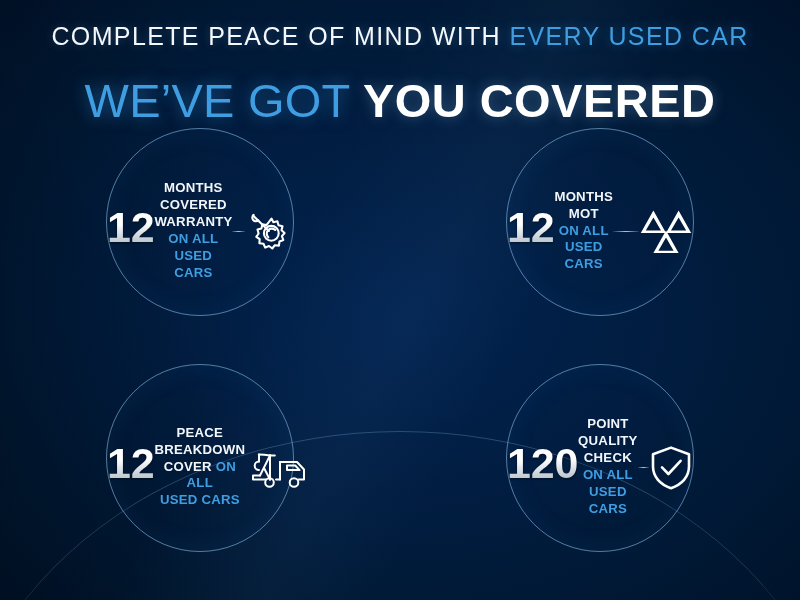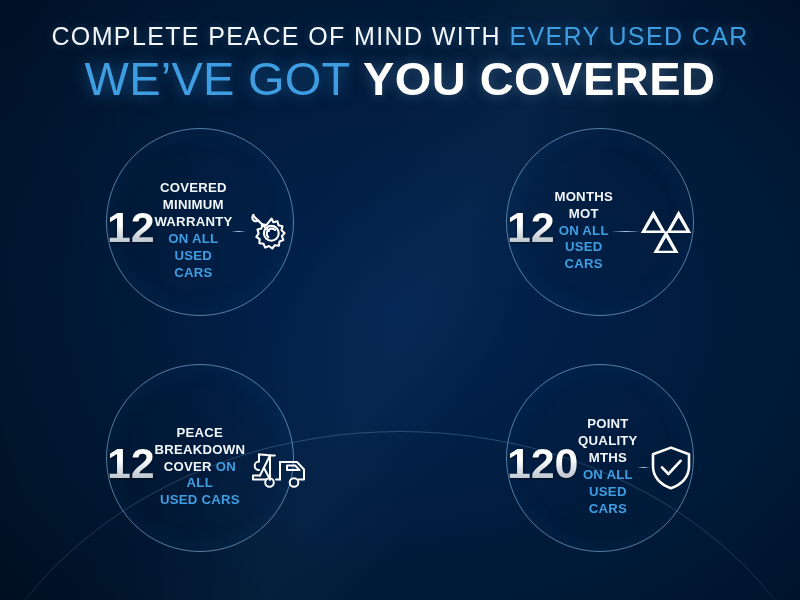--- a/index.html
+++ b/index.html
@@ -47,21 +47,21 @@
     font-size:25px;
     font-weight:400;
     letter-spacing:0.055em;
     line-height:1.12;
     white-space:nowrap;
   }
   .l1-white { color:#f4f8fc; text-shadow:0 0 10px rgba(120,175,225,.30); }
   .l1-blue  { color:#3f9ee2; text-shadow:0 0 12px rgba(60,150,225,.45); }
 
   .line2 {
-    margin-top:4px;
+    margin-top:26px;
     font-size:47px;
     line-height:1.06;
     white-space:nowrap;
     letter-spacing:0.005em;
   }
   .l2-blue {
     color:#3f9ee2;
     font-weight:400;
     text-shadow:0 0 16px rgba(55,150,225,.55);
   }
@@ -149,21 +149,21 @@
     <div class="line2">
       <span class="l2-blue">WE’VE GOT </span><span class="l2-white">YOU COVERED</span>
     </div>
   </div>
 
   <div class="grid">
 
     <div class="badge tl">
       <div class="big-num">12</div>
       <div class="caption">
-        <span>COVERED MINIMUM</span><br>
+        <span>MONTHS COVERED</span><br>
         <span>WARRANTY </span><span class="hl">ON ALL</span><br>
         <span class="hl">USED CARS</span>
       </div>
       <div class="divider"></div>
       <div class="icon">
         <svg width="48" height="46" viewBox="0 0 48 46" fill="none" stroke="#ffffff" stroke-width="2.1" stroke-linejoin="round" stroke-linecap="round">
           <path d="M26.5 9.6l1.9 3.6 4.0-.9 1.1 4.0 4.0 1.0-1.0 4.0 3.1 2.7-2.7 3.1 1.4 3.9-3.8 1.5-.6 4.1-4.1-.4-2.5 3.3-3.3-2.5-3.8 1.6-1.7-3.8-4.1-.5.3-4.1-3.4-2.3 2.3-3.4-1.1-4.0 4.0-1.1.8-4.0 4.1.7 2.6-3.2z"></path>
           <circle cx="26.3" cy="24.3" r="7.4"></circle>
           <path d="M8.0 6.6L23.9 22.0"></path>
           <path d="M8.6 5.9c-1.5 1.3-1.7 3.6-.4 5.1 1.3 1.5 3.6 1.7 5.1.4"></path>
@@ -215,21 +215,21 @@
           <circle cx="24.5" cy="36.5" r="4.3"></circle>
           <circle cx="49.0" cy="36.5" r="4.3"></circle>
         </svg>
       </div>
     </div>
 
     <div class="badge br">
       <div class="big-num">120</div>
       <div class="caption">
         <span>POINT QUALITY</span><br>
-        <span>MTHS </span><span class="hl">ON ALL</span><br>
+        <span>CHECK </span><span class="hl">ON ALL</span><br>
         <span class="hl">USED CARS</span>
       </div>
       <div class="divider"></div>
       <div class="icon">
         <svg width="44" height="46" viewBox="0 0 44 46" fill="none" stroke="#ffffff" stroke-width="2.6" stroke-linejoin="round" stroke-linecap="round">
           <path d="M22.0 2.6L40.0 9.2v12.4c0 10.2-7.2 18.0-18.0 21.6C11.2 39.6 4.0 31.8 4.0 21.6V9.2z"></path>
           <path d="M13.0 22.4l6.4 6.6L31.6 15.8"></path>
         </svg>
       </div>
     </div>

